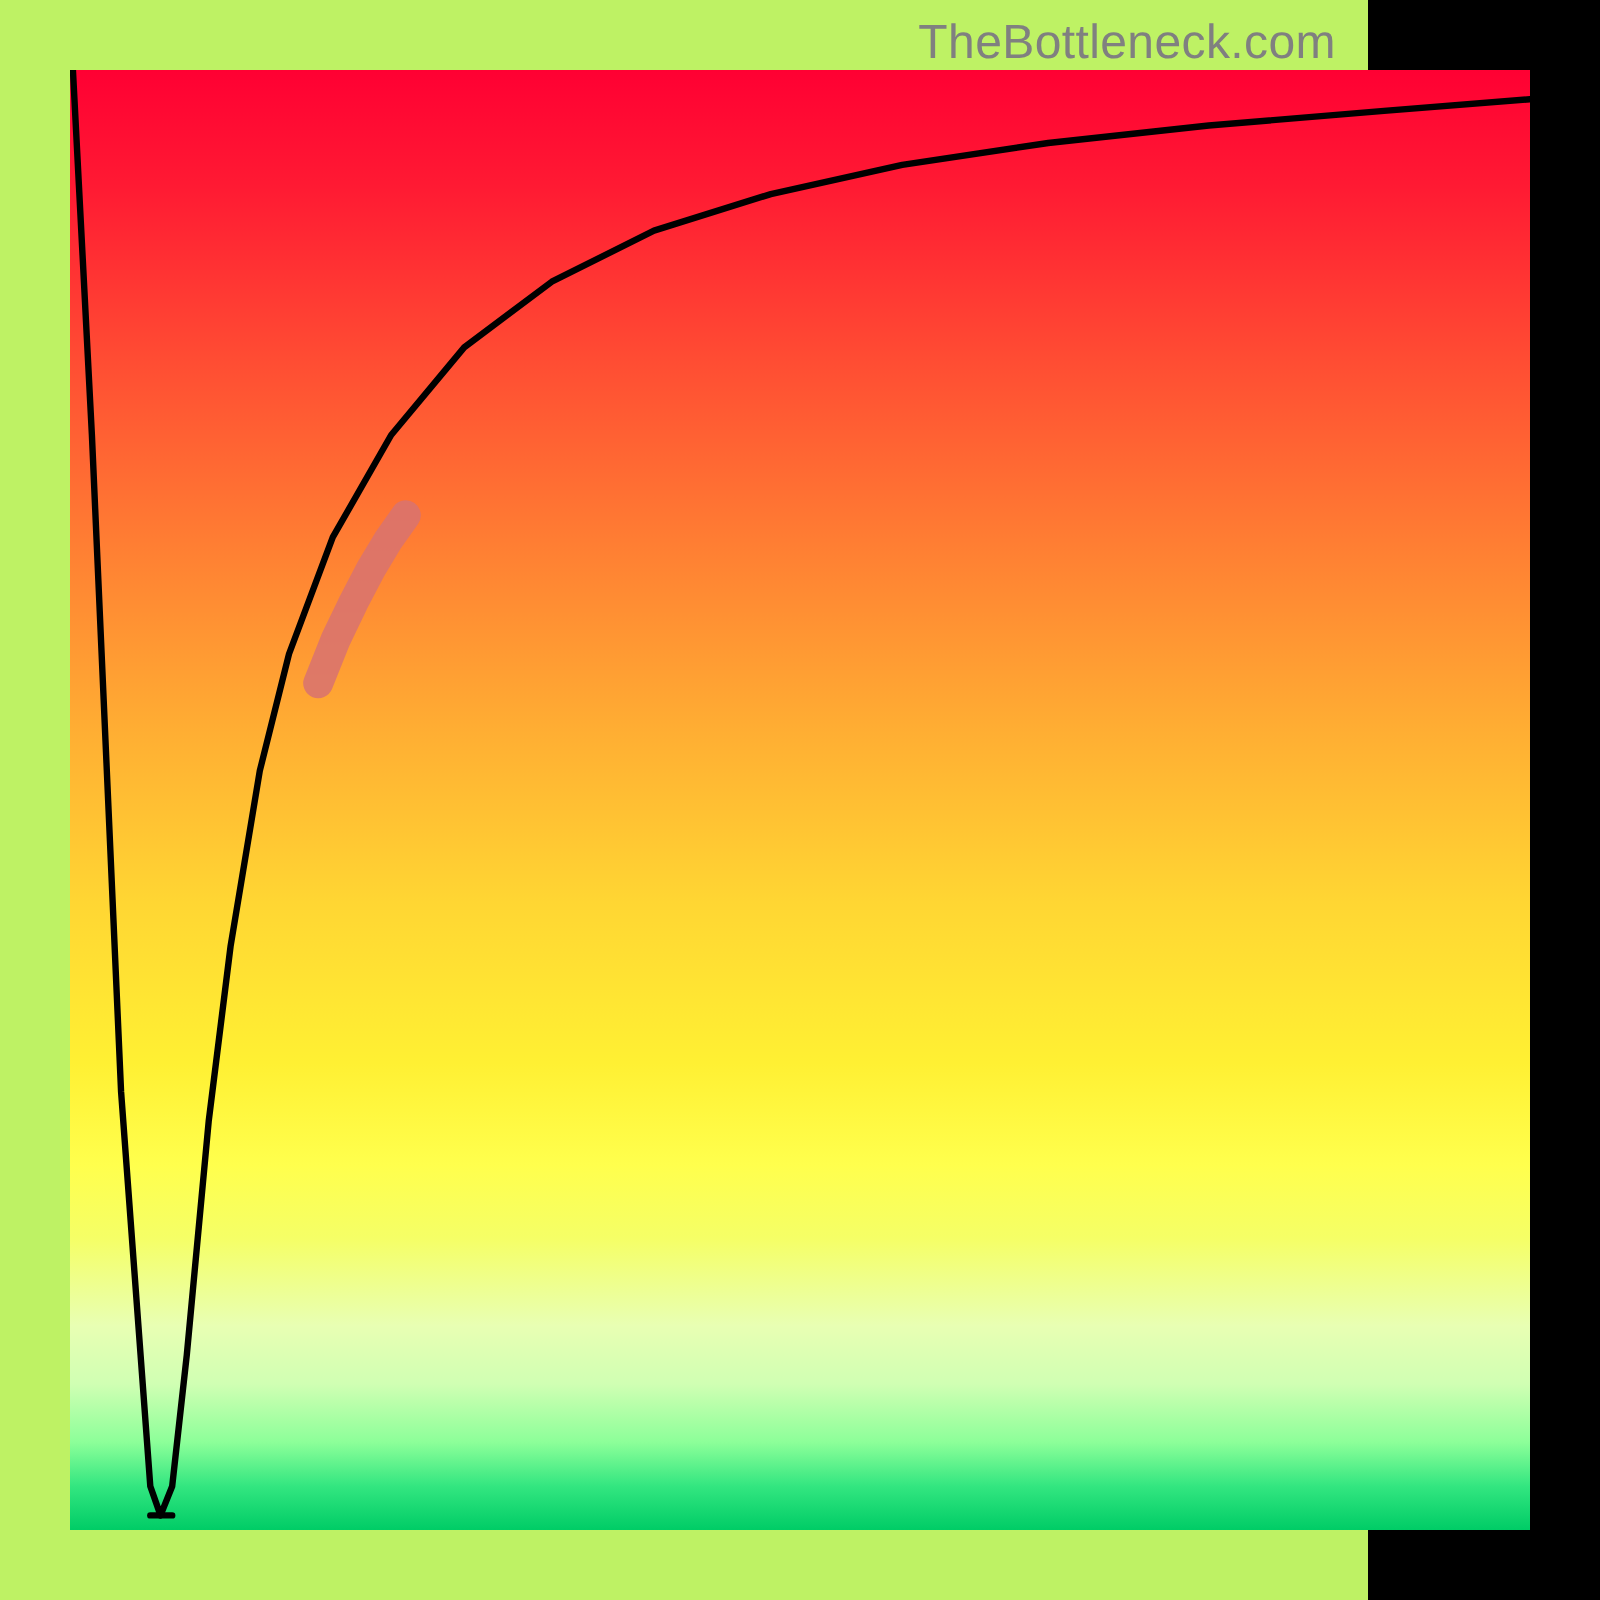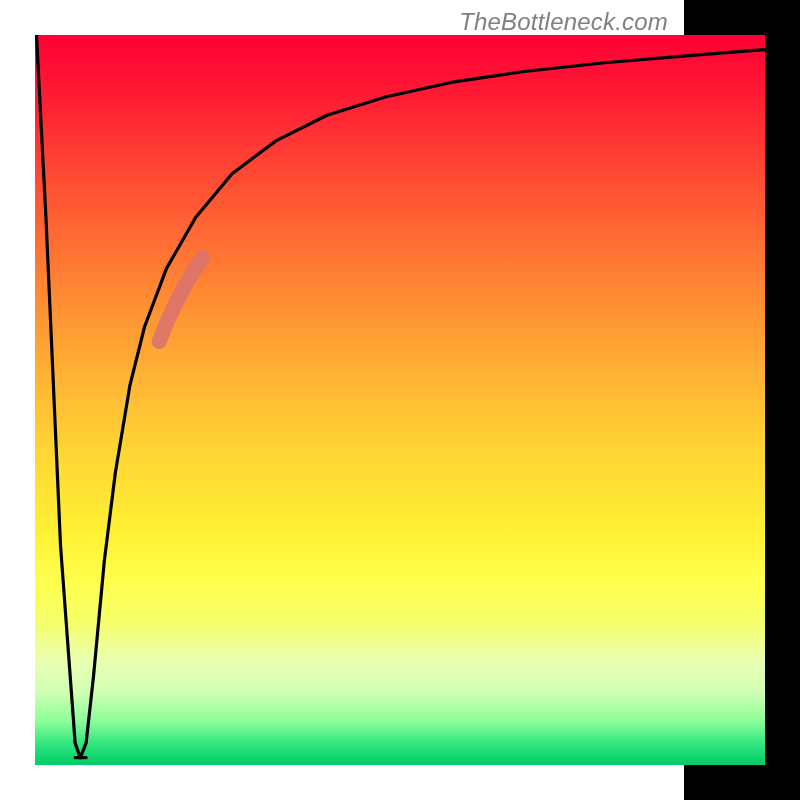--- a/index.html
+++ b/index.html
@@ -8,22 +8,21 @@
     width: 800px;
     height: 800px;
     overflow: hidden;
     background: #000;
     font-family: Arial, Helvetica, sans-serif;
   }
   .frame {
     position: relative;
     width: 684px;
     height: 800px;
-    background: #ffffff;
-    font-style: italic;
+    background: #bef264;
   }
   .plot {
     position: absolute;
     left: 35px;
     top: 35px;
     width: 730px;
     height: 730px;
     overflow: hidden;
   }
   .gradient-bg {

